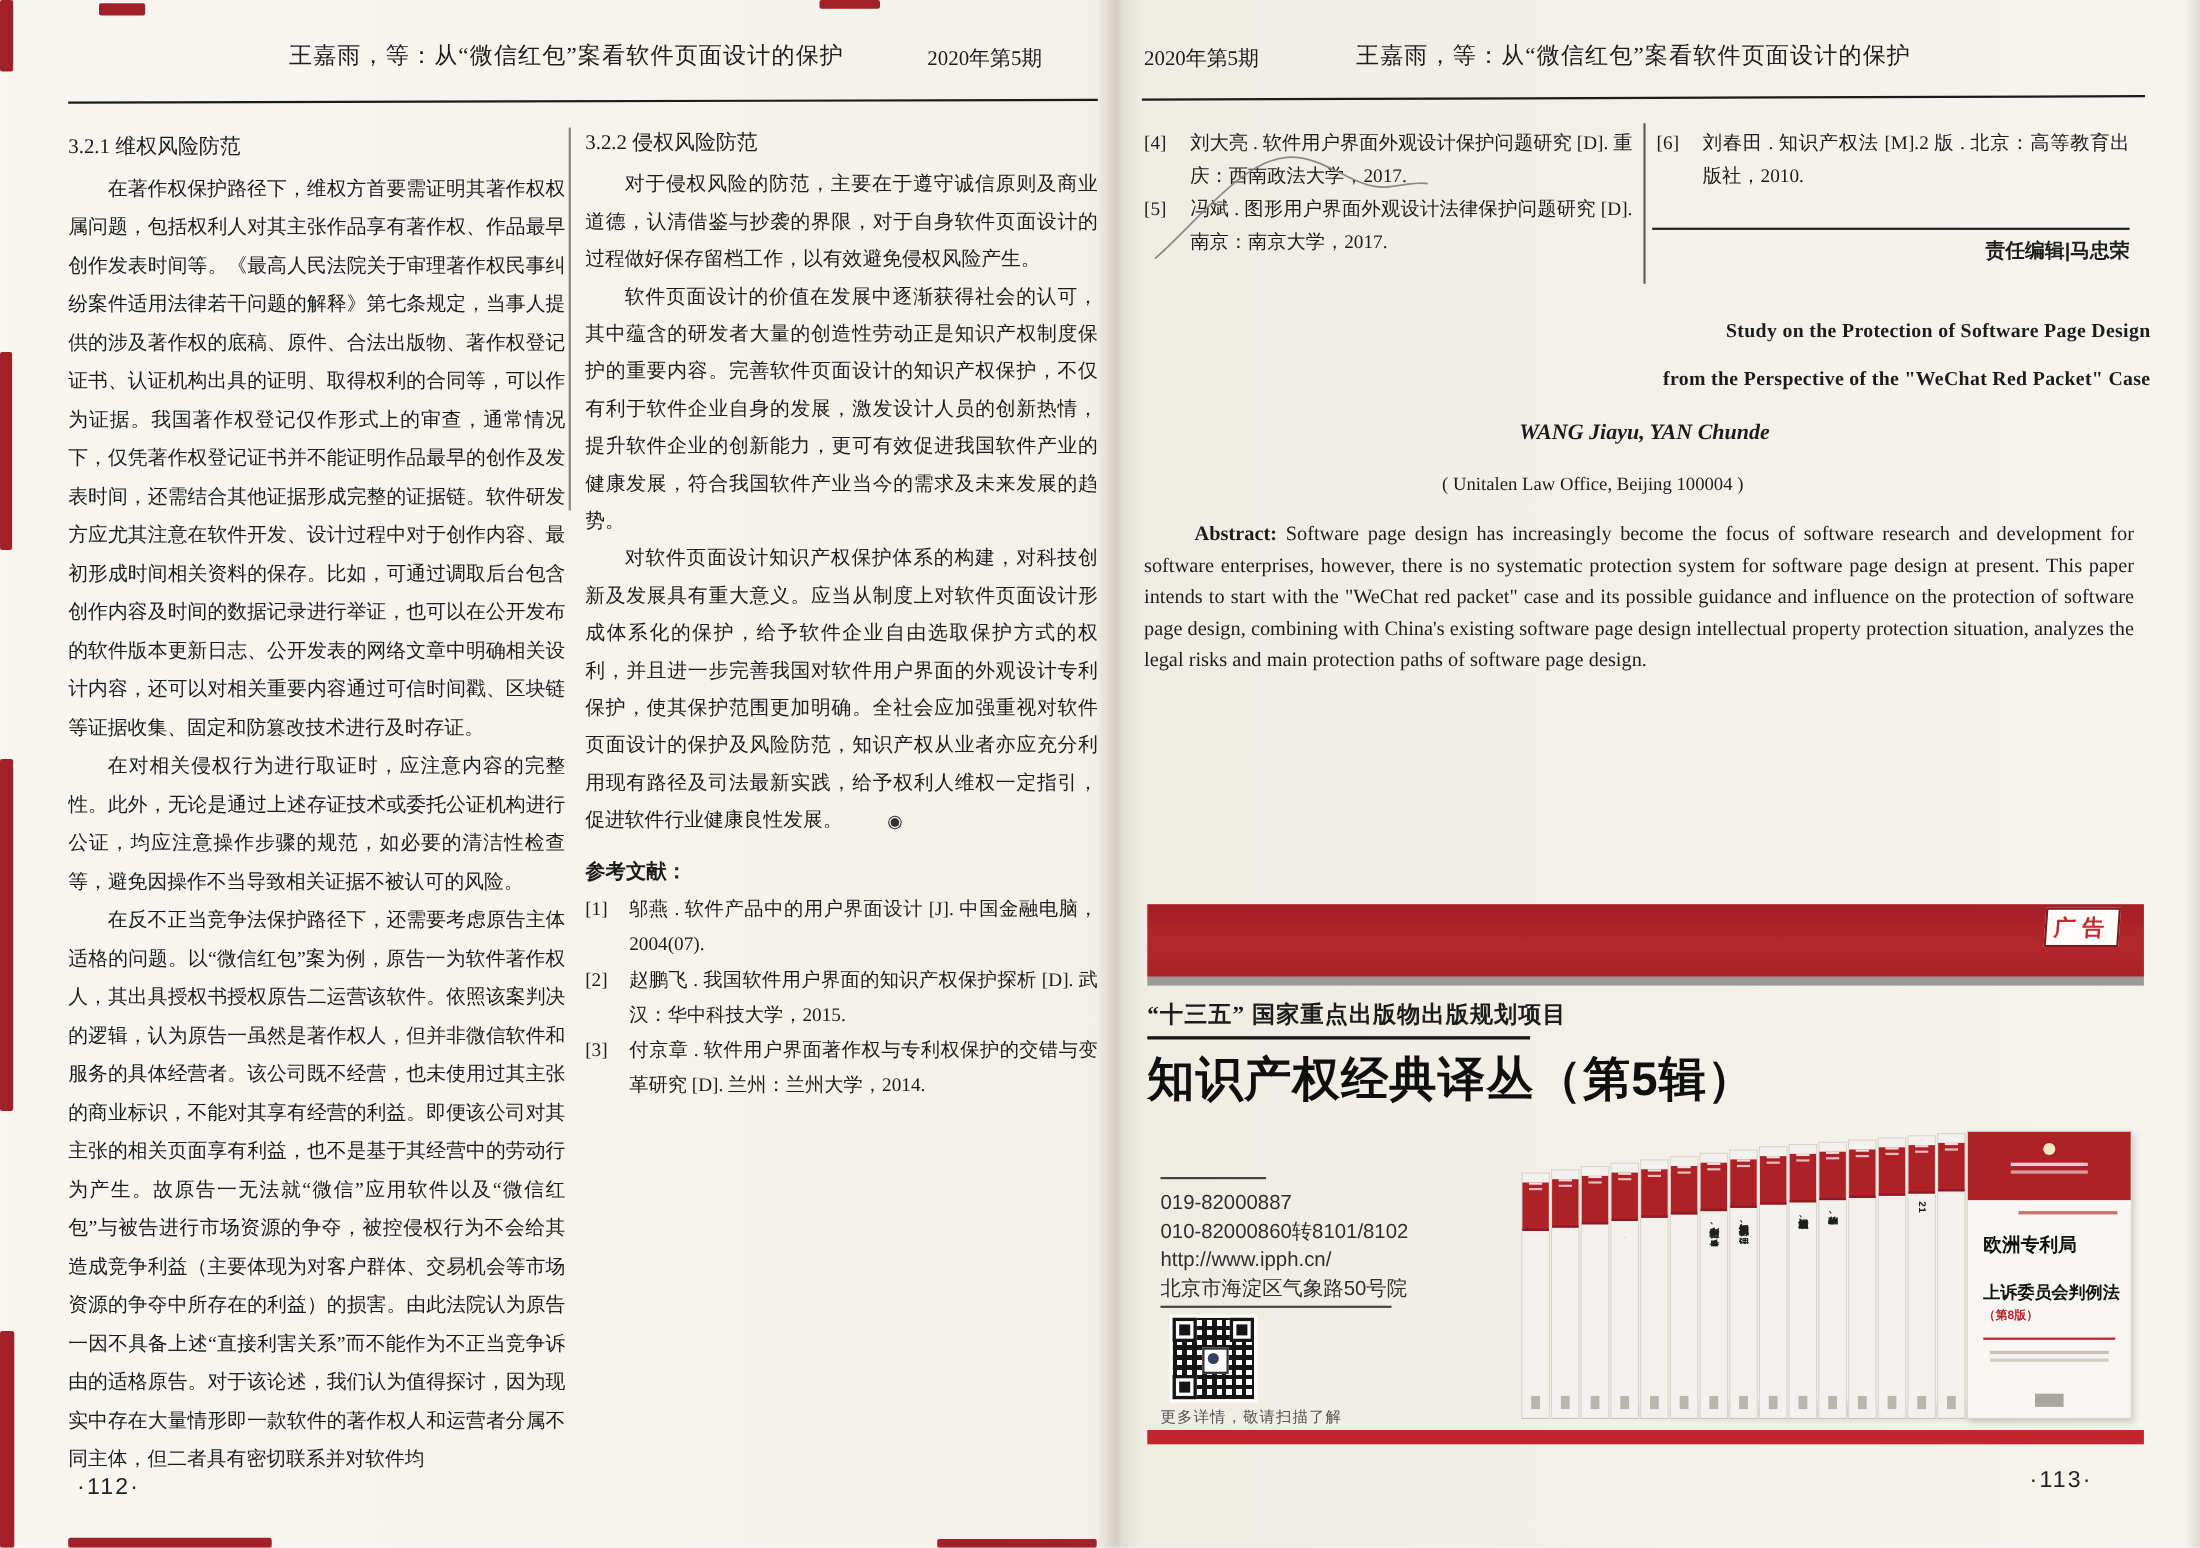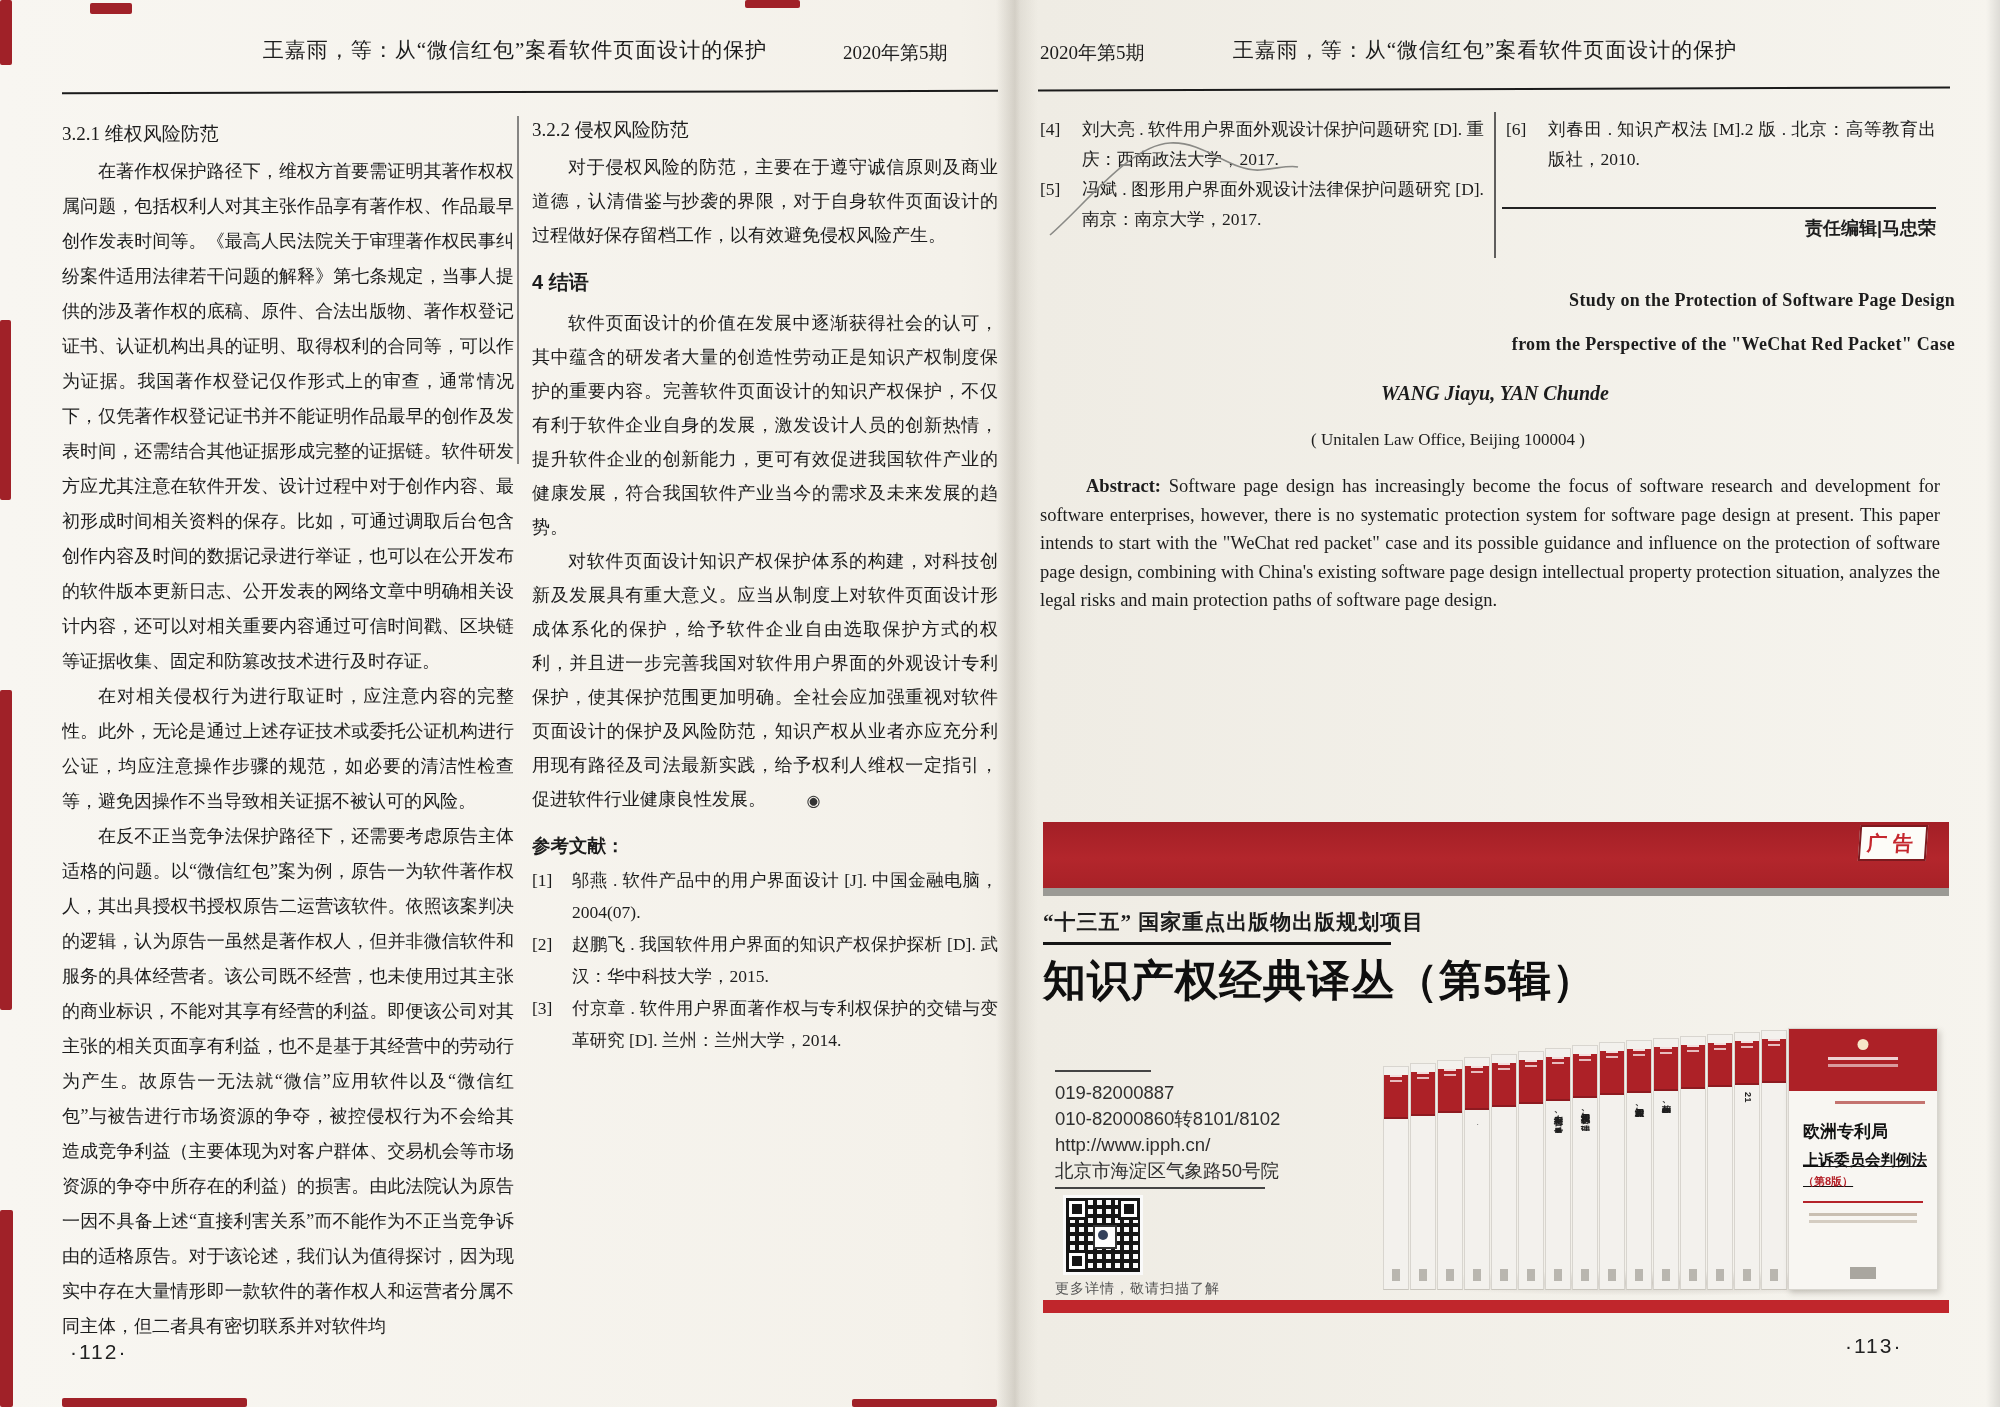--- a/index.html
+++ b/index.html
@@ -82,21 +82,21 @@
   .spine-label{display:block;writing-mode:vertical-rl;font-family:"Liberation Sans","DejaVu Sans",sans-serif;
     font-size:9px;font-weight:bold;color:#1e1e1e;margin:7px auto 0;max-height:140px;overflow:hidden;letter-spacing:.5px;}
   .spine-foot{position:absolute;bottom:8px;left:50%;transform:translateX(-50%);width:8px;height:12px;background:#b9b6af;}
   .cover{flex:none;width:150px;height:262px;background:#f8f6f2;border:1px solid #d8d5cf;position:relative;box-sizing:border-box;box-shadow:2px 3px 6px rgba(80,70,60,.25);}
   .cover-band{height:62px;background:#ad2127;position:relative;}
   .cover-band::before{content:"";position:absolute;left:50%;top:10px;transform:translateX(-50%);width:11px;height:11px;border-radius:50%;background:#f6e7c8;}
   .cover-band::after{content:"";position:absolute;left:50%;top:28px;transform:translateX(-50%);width:70px;height:3px;background:rgba(255,255,255,.8);box-shadow:0 7px 0 rgba(255,255,255,.55);}
   .cover-series-bar{margin:10px 12px 0 auto;width:90px;height:3px;background:#c4736f;}
   .cover-title{margin:16px 10px 0 14px;font-family:"Liberation Sans","DejaVu Sans",sans-serif;font-weight:bold;color:#111;}
   .cover-title .t1{font-size:17px;display:block;}
-  .cover-title .t2{font-size:15.5px;display:block;margin-top:7px;text-decoration:underline;}
+  .cover-title .t2{font-size:15.5px;display:block;margin-top:22px;}
   .cover-title .ed{color:#b5232a;font-size:11px;font-weight:bold;}
   .cover-rule{margin:12px 14px 0 14px;height:2px;background:#b5232a;}
   .cover-microtext{margin:10px 20px 0 20px;height:3px;background:#c9bfb2;box-shadow:0 7px 0 #d4ccc1;}
   .cover-pub{position:absolute;bottom:10px;left:50%;transform:translateX(-50%);width:26px;height:12px;background:#a9a69f;}
   .end-mark{display:inline-block;font-family:"DejaVu Sans",sans-serif;font-size:16px;color:#333;transform:translateY(1px);}
 </style>
 </head>
 <body>
 
 <div class="abs" style="left:0;top:0;width:1000px;height:1407px;">
@@ -107,21 +107,20 @@
   <div class="col col1" style="left:62px;top:116px;width:452px;height:1228px;">
     <h3 class="sec-heading">3.2.1  维权风险防范</h3>
     <p class="indent">在著作权保护路径下，维权方首要需证明其著作权权属问题，包括权利人对其主张作品享有著作权、作品最早创作发表时间等。《最高人民法院关于审理著作权民事纠纷案件适用法律若干问题的解释》第七条规定，当事人提供的涉及著作权的底稿、原件、合法出版物、著作权登记证书、认证机构出具的证明、取得权利的合同等，可以作为证据。我国著作权登记仅作形式上的审查，通常情况下，仅凭著作权登记证书并不能证明作品最早的创作及发表时间，还需结合其他证据形成完整的证据链。软件研发方应尤其注意在软件开发、设计过程中对于创作内容、最初形成时间相关资料的保存。比如，可通过调取后台包含创作内容及时间的数据记录进行举证，也可以在公开发布的软件版本更新日志、公开发表的网络文章中明确相关设计内容，还可以对相关重要内容通过可信时间戳、区块链等证据收集、固定和防篡改技术进行及时存证。</p>
     <p class="indent">在对相关侵权行为进行取证时，应注意内容的完整性。此外，无论是通过上述存证技术或委托公证机构进行公证，均应注意操作步骤的规范，如必要的清洁性检查等，避免因操作不当导致相关证据不被认可的风险。</p>
     <p class="indent">在反不正当竞争法保护路径下，还需要考虑原告主体适格的问题。以“微信红包”案为例，原告一为软件著作权人，其出具授权书授权原告二运营该软件。依照该案判决的逻辑，认为原告一虽然是著作权人，但并非微信软件和服务的具体经营者。该公司既不经营，也未使用过其主张的商业标识，不能对其享有经营的利益。即便该公司对其主张的相关页面享有利益，也不是基于其经营中的劳动行为产生。故原告一无法就“微信”应用软件以及“微信红包”与被告进行市场资源的争夺，被控侵权行为不会给其造成竞争利益（主要体现为对客户群体、交易机会等市场资源的争夺中所存在的利益）的损害。由此法院认为原告一因不具备上述“直接利害关系”而不能作为不正当竞争诉由的适格原告。对于该论述，我们认为值得探讨，因为现实中存在大量情形即一款软件的著作权人和运营者分属不同主体，但二者具有密切联系并对软件均</p>
   </div>
 
   <div class="col col2" style="left:532px;top:112px;width:466px;height:1236px;">
     <h3 class="sec-heading">3.2.2  侵权风险防范</h3>
     <p class="indent">对于侵权风险的防范，主要在于遵守诚信原则及商业道德，认清借鉴与抄袭的界限，对于自身软件页面设计的过程做好保存留档工作，以有效避免侵权风险产生。</p>
-    <h2 class="big-heading">4  结语</h2>
     <p class="indent">软件页面设计的价值在发展中逐渐获得社会的认可，其中蕴含的研发者大量的创造性劳动正是知识产权制度保护的重要内容。完善软件页面设计的知识产权保护，不仅有利于软件企业自身的发展，激发设计人员的创新热情，提升软件企业的创新能力，更可有效促进我国软件产业的健康发展，符合我国软件产业当今的需求及未来发展的趋势。</p>
     <p class="indent"><span>对软件页面设计知识产权保护体系的构建，对科技创新及发展具有重大意义。应当从制度上对软件页面设计形成体系化的保护，给予软件企业自由选取保护方式的权利，并且进一步完善我国对软件用户界面的外观设计专利保护，使其保护范围更加明确。全社会应加强重视对软件页面设计的保护及风险防范，知识产权从业者亦应充分利用现有路径及司法最新实践，给予权利人维权一定指引，促进软件行业健康良性发展。</span> <span class="end-mark">◉</span></p>
     <div class="refs-heading">参考文献：</div>
     <div class="ref">
       <span class="ref-num">[1]</span>
       <span class="ref-text">邬燕 . 软件产品中的用户界面设计 [J]. 中国金融电脑，2004(07).</span>
     </div>
     <div class="ref">
       <span class="ref-num">[2]</span>
       <span class="ref-text">赵鹏飞 . 我国软件用户界面的知识产权保护探析 [D]. 武汉：华中科技大学，2015.</span>

